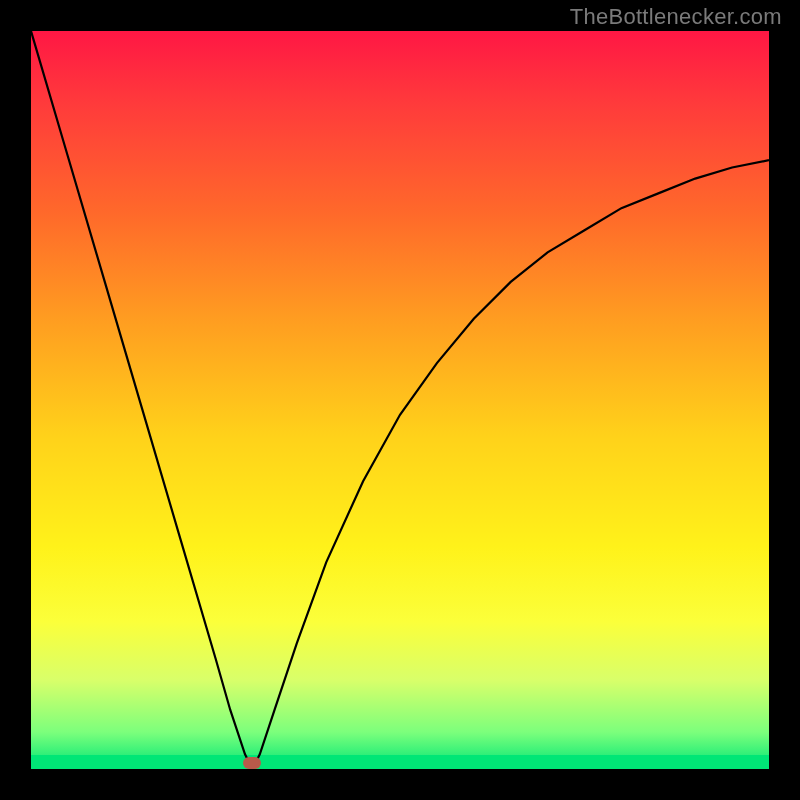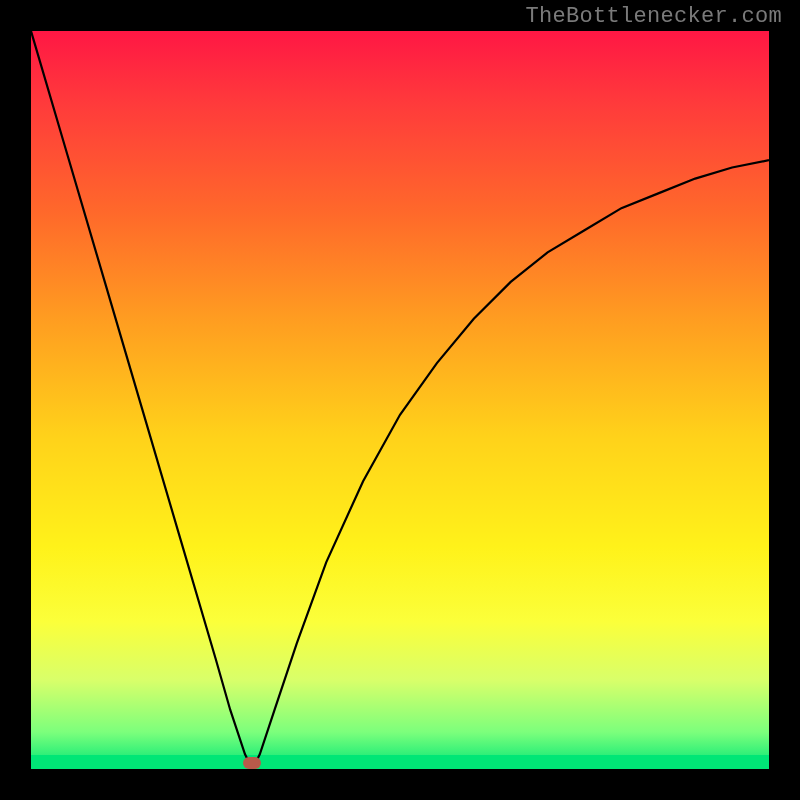--- a/index.html
+++ b/index.html
@@ -33,21 +33,21 @@
     left: 0;
     bottom: 0;
     width: 100%;
     height: 14px;
     background: #00e676;
   }
   .attribution {
     position: absolute;
     top: 4px;
     right: 18px;
-    font-family: Liberation Mono, monospace;
+    font-family: Liberation Sans, sans-serif;
     font-size: 22px;
     color: #7a7a7a;
     letter-spacing: 0.3px;
   }
   svg.curve {
     position: absolute;
     left: 0;
     top: 0;
     width: 100%;
     height: 100%;

